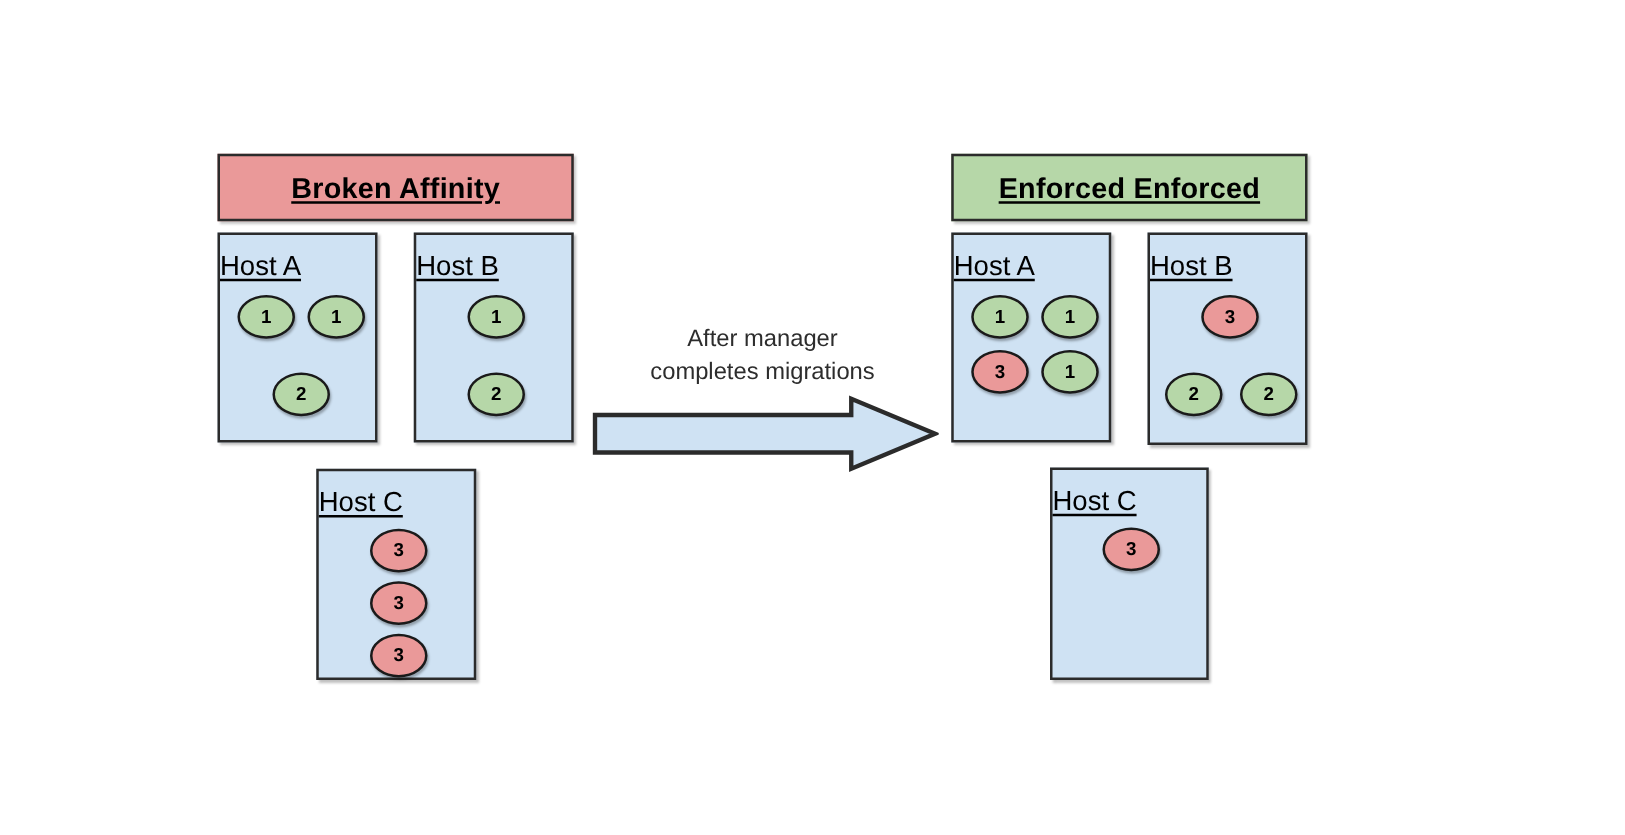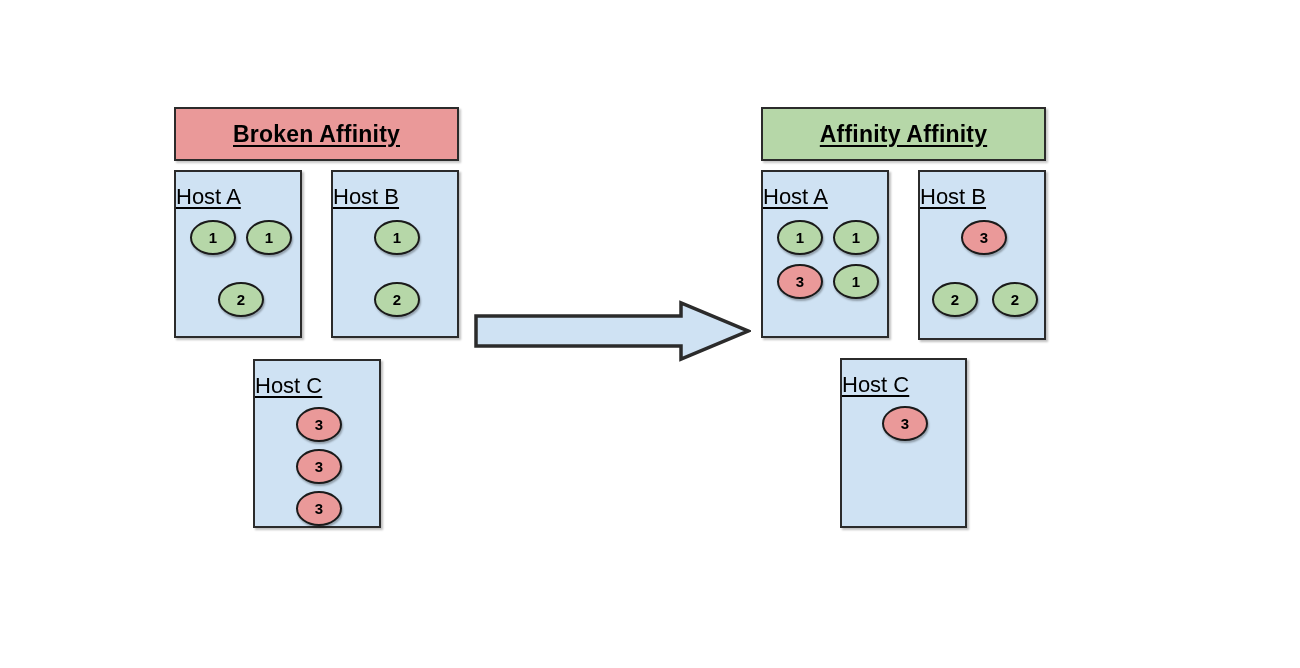--- a/index.html
+++ b/index.html
@@ -10,21 +10,21 @@
   body {
     width: 1300px;
     height: 668px;
     position: relative;
     overflow: hidden;
     font-family: "Liberation Sans", sans-serif;
   }
 
   .canvas {
     position: absolute;
-    left: 0; top: 0;
+    left: 0; top: 16px;
     width: 1300px;
     height: 476px;
   }
 
   
   .panel-header {
     position: absolute;
     box-sizing: border-box;
     border: 2px solid #2b2b2b;
     display: flex;
@@ -129,27 +129,31 @@
     <div class="vm green" style="left:41px; top:110px;">2</div>
   </div>
 
   <div class="host-box" style="left:253px; top:359px; width:128px; height:169px;">
     <div class="host-title">Host C</div>
     <div class="vm red" style="left:41px; top:46px;">3</div>
     <div class="vm red" style="left:41px; top:88px;">3</div>
     <div class="vm red" style="left:41px; top:130px;">3</div>
   </div>
 
+  <div id="flow-caption">
+    <div>After manager</div>
+    <div>completes migrations</div>
+  </div>
 
   <svg id="flow-arrow" viewBox="0 0 278 64">
     <polygon points="3,17 208,17 208,4 275,32 208,60 208,47 3,47" fill="#cfe2f3" stroke="#2b2b2b" stroke-width="3.5" stroke-linejoin="miter"></polygon>
   </svg>
 
   <div class="panel-header" id="header-enforced">
-    <span>Affinity Affinity</span>
+    <span>Enforced Enforced</span>
   </div>
 
   <div class="host-box" style="left:761px; top:170px; width:128px; height:168px;">
     <div class="host-title">Host A</div>
     <div class="vm green" style="left:14px; top:48px;">1</div>
     <div class="vm green" style="left:70px; top:48px;">1</div>
     <div class="vm red" style="left:14px; top:92px;">3</div>
     <div class="vm green" style="left:70px; top:92px;">1</div>
   </div>
 

